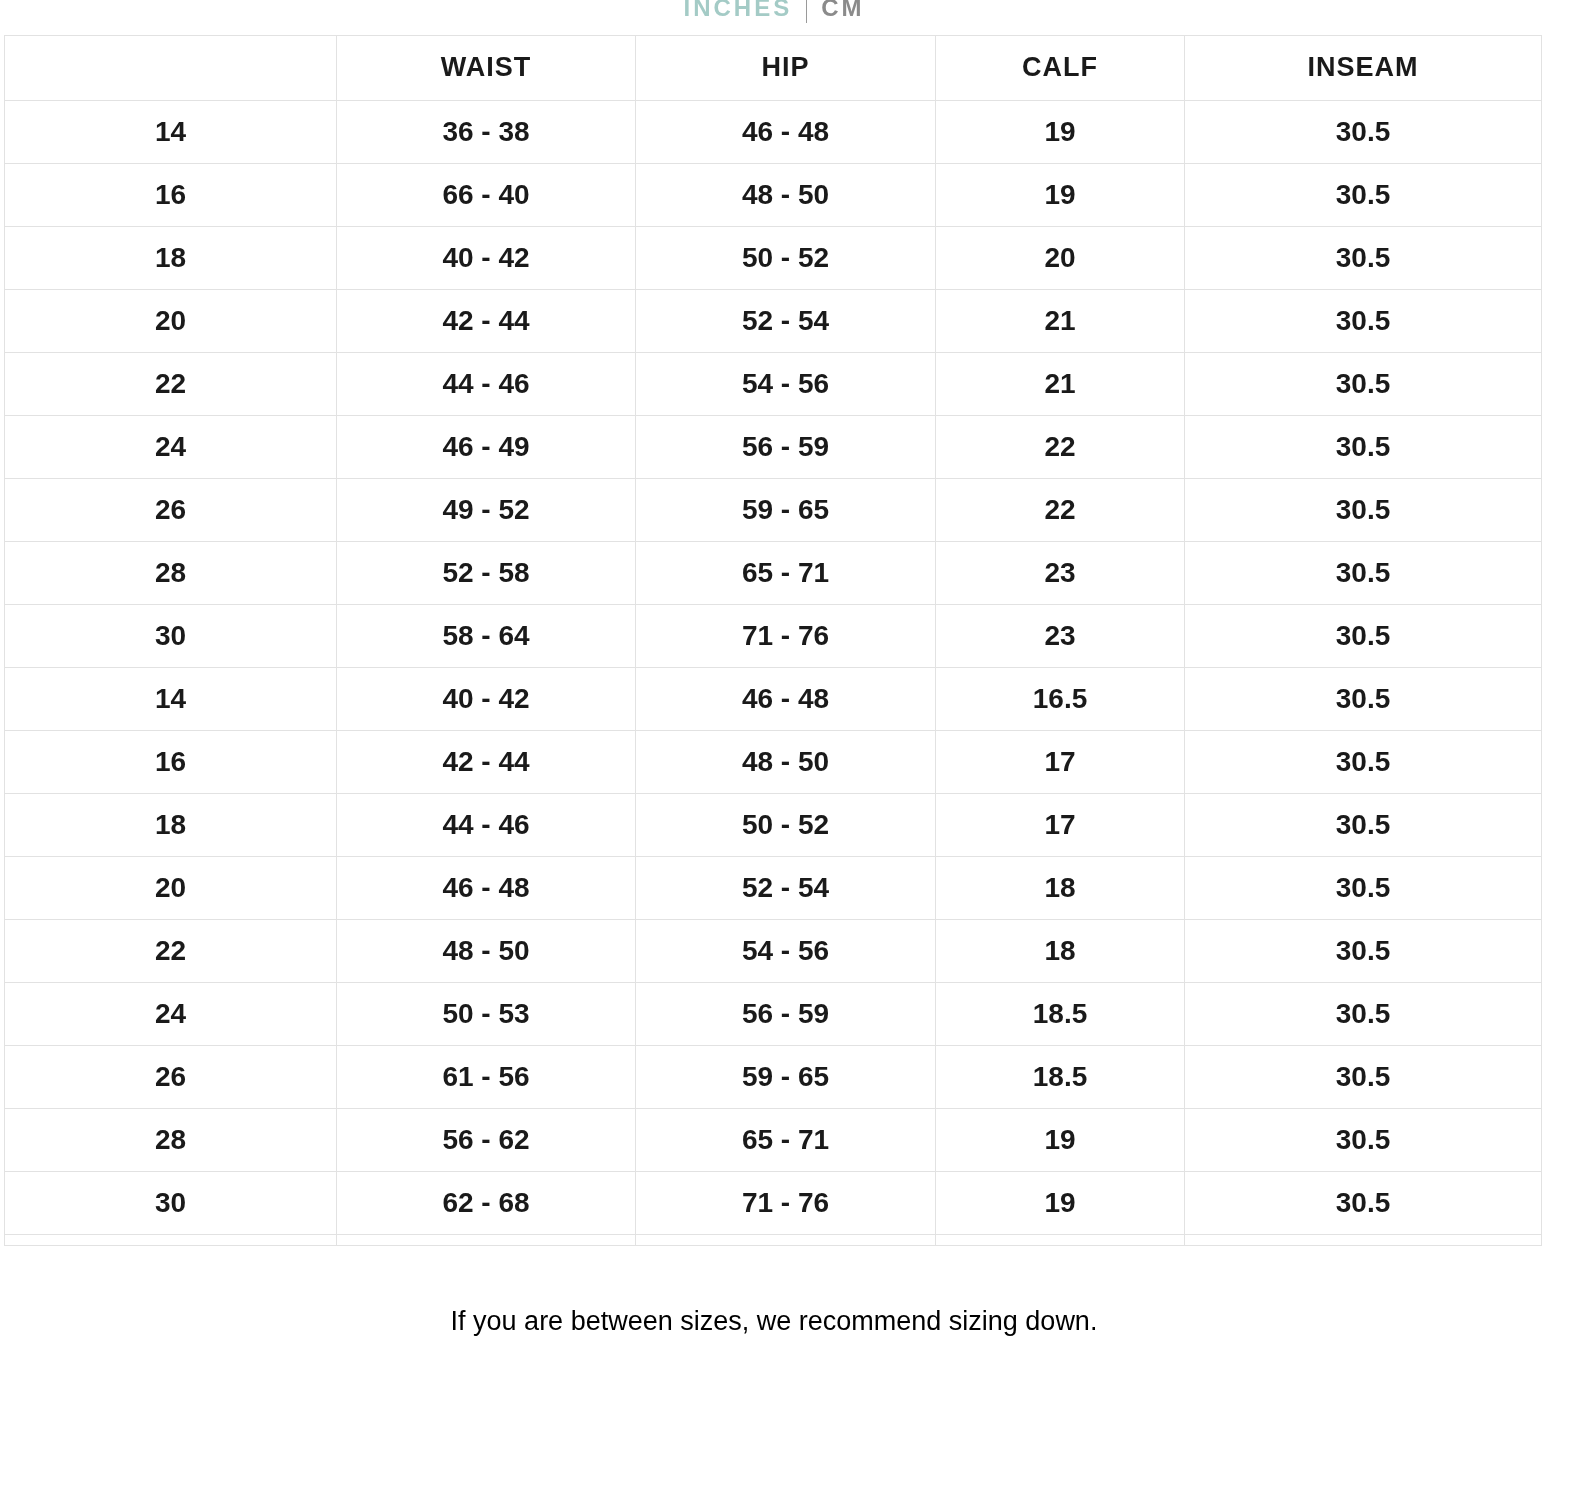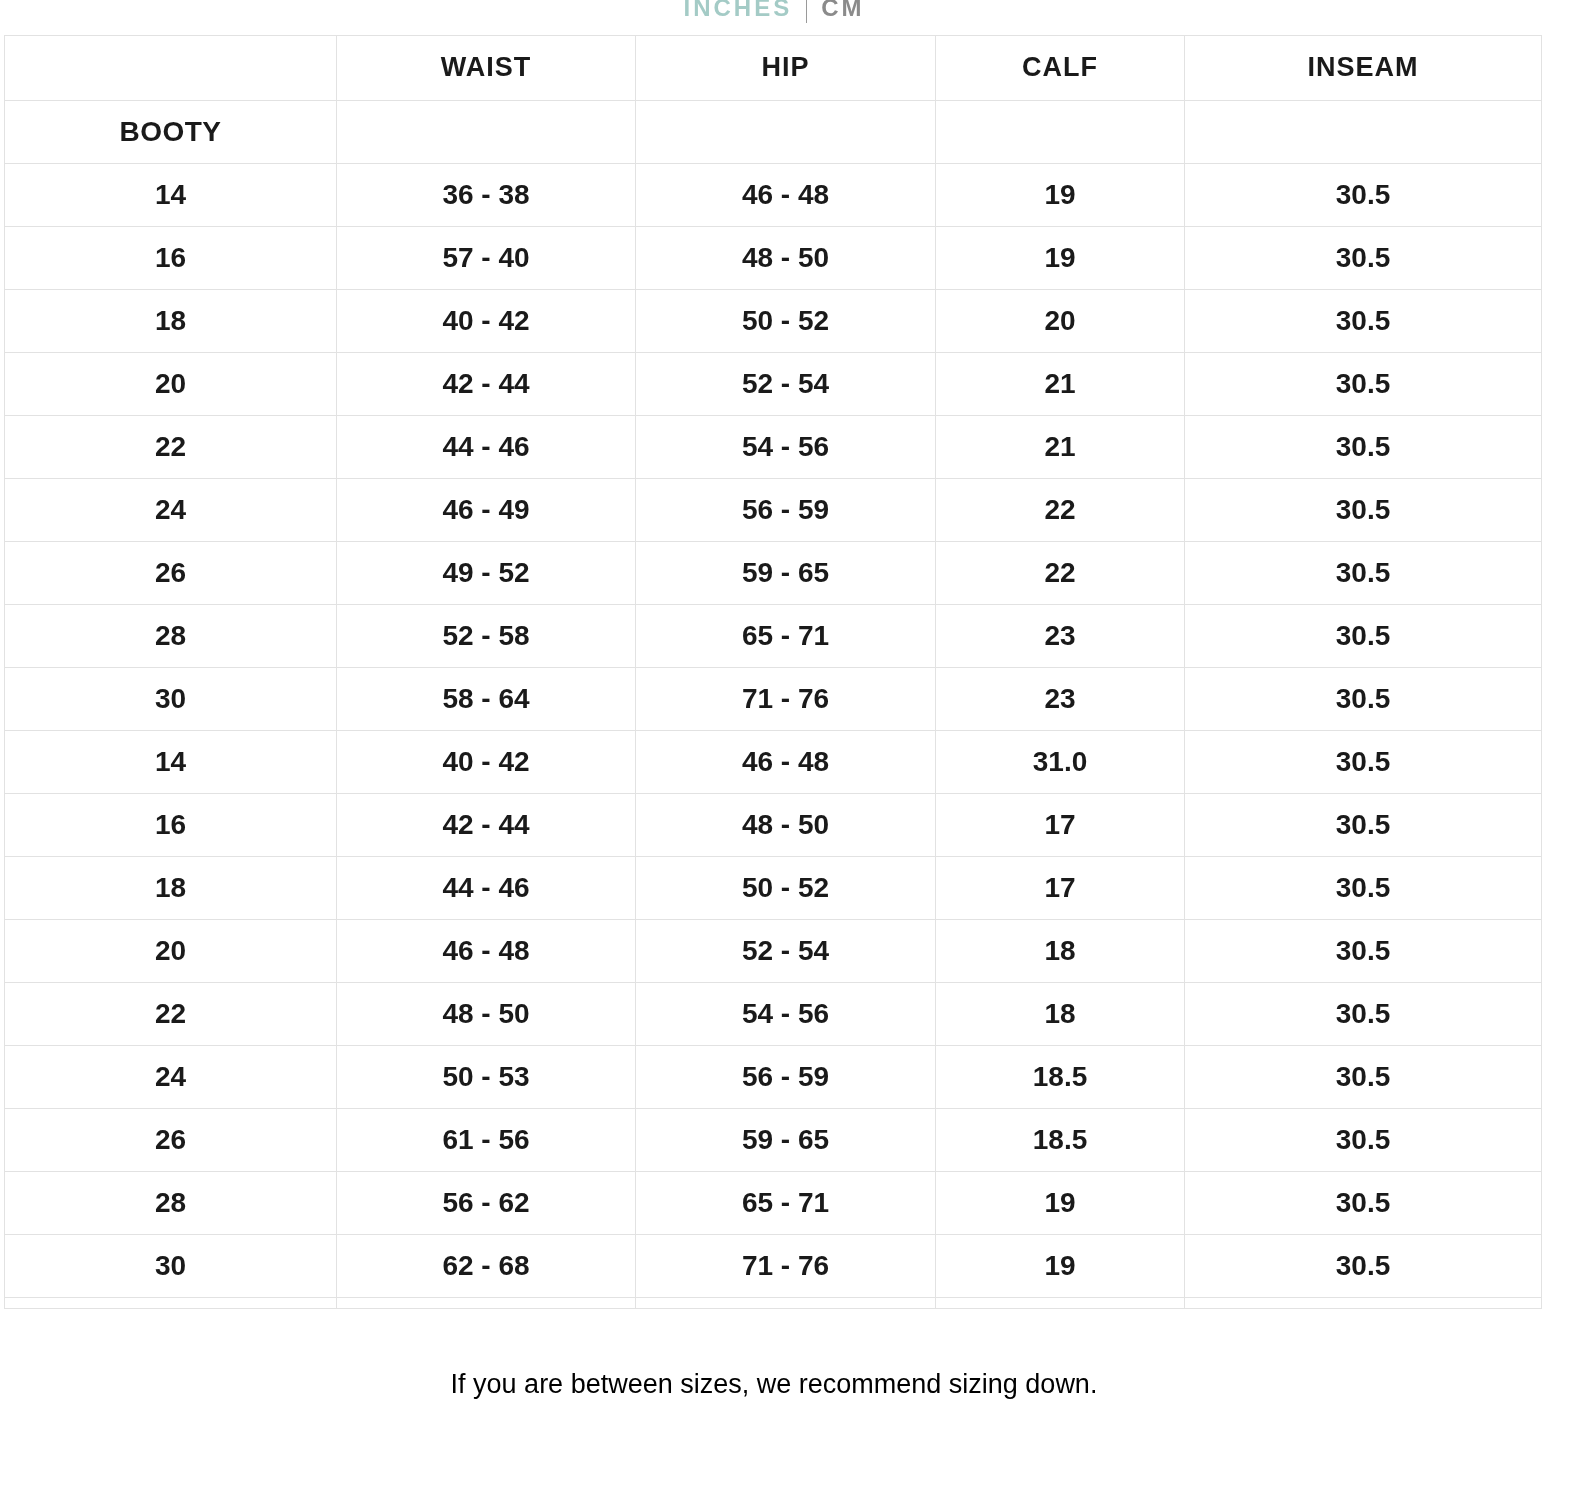--- a/index.html
+++ b/index.html
@@ -100,37 +100,30 @@
     <thead>
       <tr>
         <th></th>
         <th>WAIST</th>
         <th>HIP</th>
         <th>CALF</th>
         <th>INSEAM</th>
       </tr>
     </thead>
     <tbody id="chart-body">
-        <tr class="section-row">
-          <td class="section-label">BOOTY</td>
-          <td></td>
-          <td></td>
-          <td></td>
-          <td></td>
-        </tr>
         <tr>
           <td>14</td>
           <td>36 - 38</td>
           <td>46 - 48</td>
           <td>19</td>
           <td>30.5</td>
         </tr>
         <tr>
           <td>16</td>
-          <td>57 - 40</td>
+          <td>66 - 40</td>
           <td>48 - 50</td>
           <td>19</td>
           <td>30.5</td>
         </tr>
         <tr>
           <td>18</td>
           <td>40 - 42</td>
           <td>50 - 52</td>
           <td>20</td>
           <td>30.5</td>
@@ -174,21 +167,21 @@
           <td>30</td>
           <td>58 - 64</td>
           <td>71 - 76</td>
           <td>23</td>
           <td>30.5</td>
         </tr>
         <tr>
           <td>14</td>
           <td>40 - 42</td>
           <td>46 - 48</td>
-          <td>31.0</td>
+          <td>16.5</td>
           <td>30.5</td>
         </tr>
         <tr>
           <td>16</td>
           <td>42 - 44</td>
           <td>48 - 50</td>
           <td>17</td>
           <td>30.5</td>
         </tr>
         <tr>

